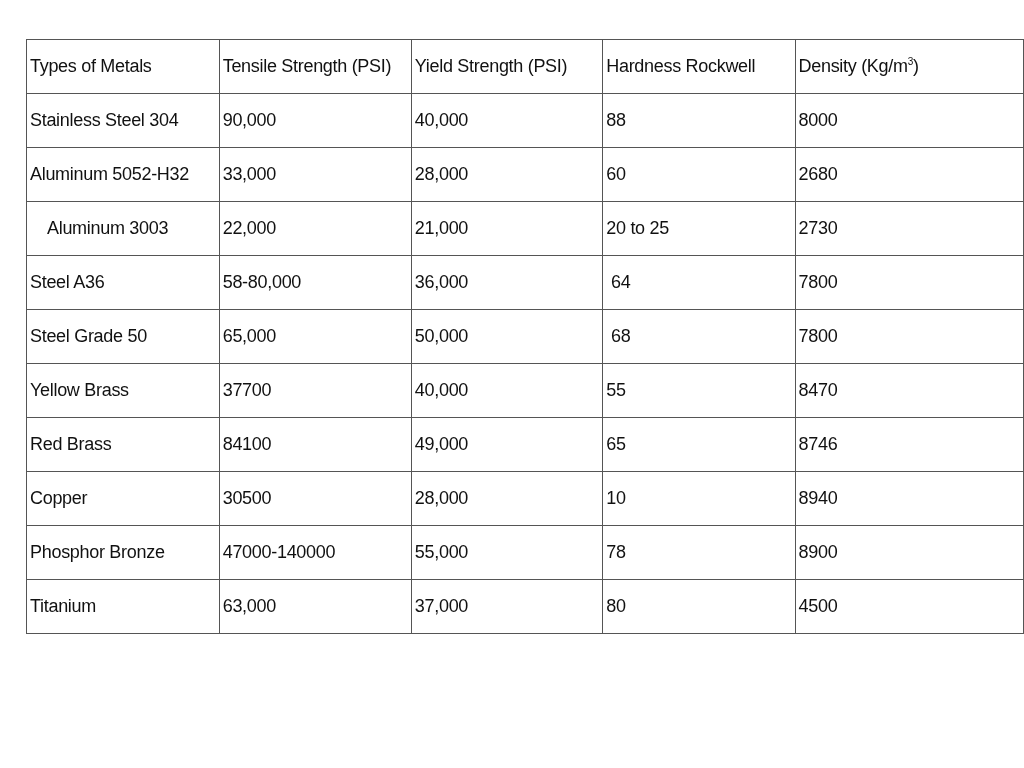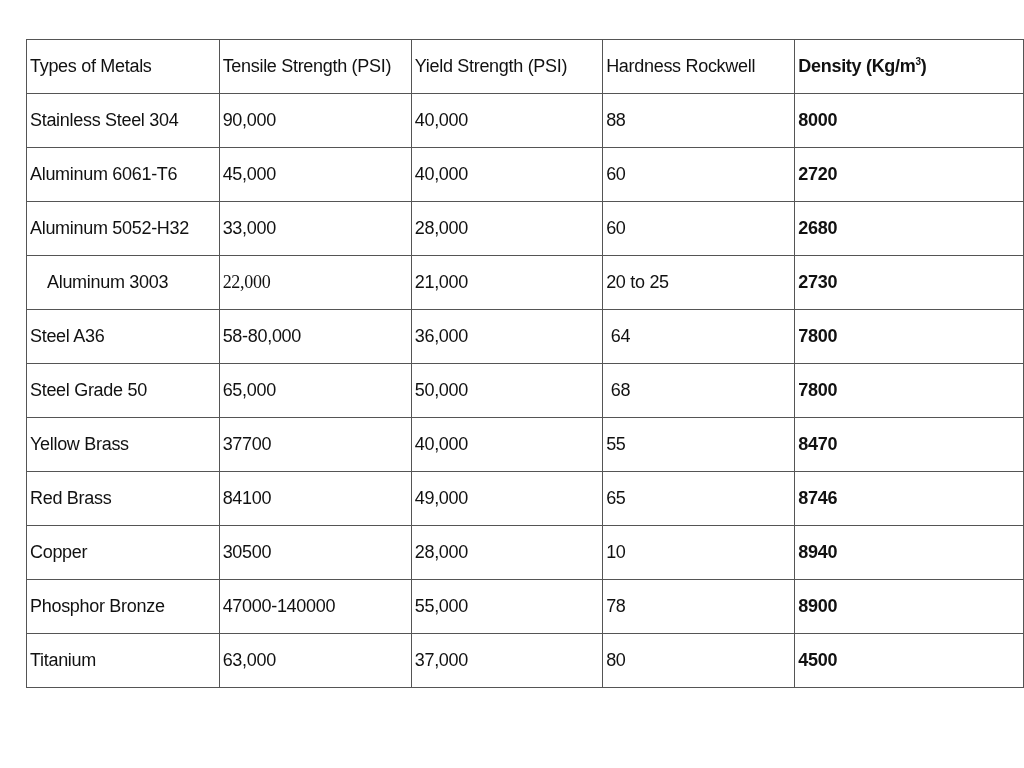--- a/index.html
+++ b/index.html
@@ -12,21 +12,21 @@
       letter-spacing: -0.3px;
     }
     .tbl td {
       border: 1px solid #555555;
       height: 53px; padding: 0 0 0 3px;
       vertical-align: middle; white-space: nowrap;
       box-sizing: border-box;
     }
     .tbl tr { height: 54px; }
     .c0 { width: 194px; margin-left: 24px; } .c1 { width: 193px; } .c2 { width: 193px; }
-    .c3 { width: 194px; } .c4 { width: 233px; font-weight: bold; }
+    .c3 { width: 194px; } .c4 { width: 233px; }
     sup { font-size: 10px; }
   </style>
 </head>
 <body>
 
 <table class="tbl">
   <tbody id="tbody">
     <tr>
       <td class="c0">Types of Metals</td>
       <td class="c1">Tensile Strength (PSI)</td>
@@ -35,36 +35,29 @@
       <td class="c4"><span>Density (Kg/m</span><sup>3</sup><span>)</span></td>
     </tr>
   <tr>
         <td class="c0" style="white-space: pre;">Stainless Steel 304</td>
         <td class="c1" style="white-space: pre;">90,000</td>
         <td class="c2" style="white-space: pre;">40,000</td>
         <td class="c3" style="white-space: pre;">88</td>
         <td class="c4" style="white-space: pre;">8000</td>
       </tr>
       <tr>
-        <td class="c0" style="white-space: pre;">Aluminum 6061-T6</td>
-        <td class="c1" style="white-space: pre;">45,000</td>
-        <td class="c2" style="white-space: pre;">40,000</td>
-        <td class="c3" style="white-space: pre;">60</td>
-        <td class="c4" style="white-space: pre;">2720</td>
-      </tr>
-      <tr>
         <td class="c0" style="white-space: pre;">Aluminum 5052-H32</td>
         <td class="c1" style="white-space: pre;">33,000</td>
         <td class="c2" style="white-space: pre;">28,000</td>
         <td class="c3" style="white-space: pre;">60</td>
         <td class="c4" style="white-space: pre;">2680</td>
       </tr>
       <tr>
         <td class="c0" style="white-space: pre; padding-left: 20px;">Aluminum 3003</td>
-        <td class="c1" style="white-space: pre; font-family: Liberation Serif, serif;">22,000</td>
+        <td class="c1" style="white-space: pre;">22,000</td>
         <td class="c2" style="white-space: pre;">21,000</td>
         <td class="c3" style="white-space: pre;">20 to 25</td>
         <td class="c4" style="white-space: pre;">2730</td>
       </tr>
       <tr>
         <td class="c0" style="white-space: pre;">Steel A36</td>
         <td class="c1" style="white-space: pre;">58-80,000</td>
         <td class="c2" style="white-space: pre;">36,000</td>
         <td class="c3" style="white-space: pre;"> 64</td>
         <td class="c4" style="white-space: pre;">7800</td>

